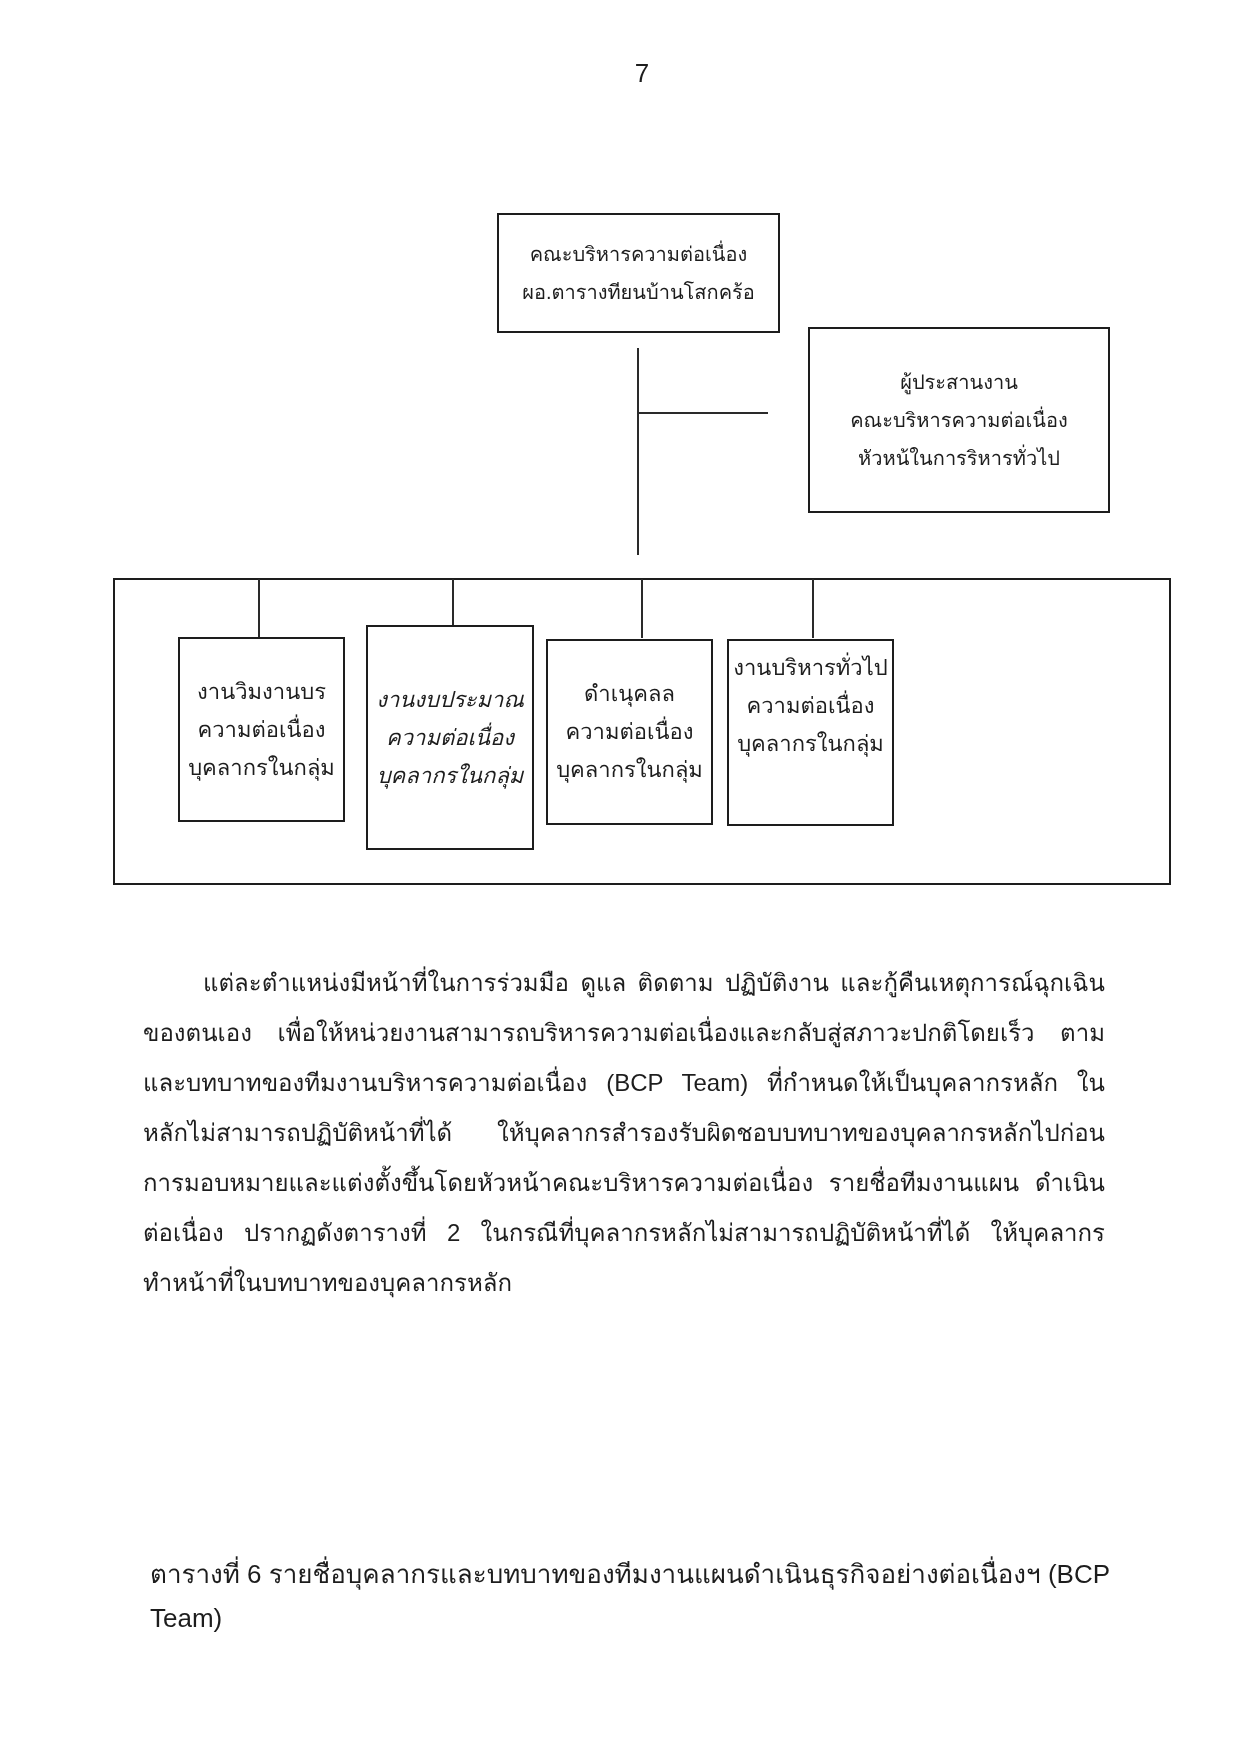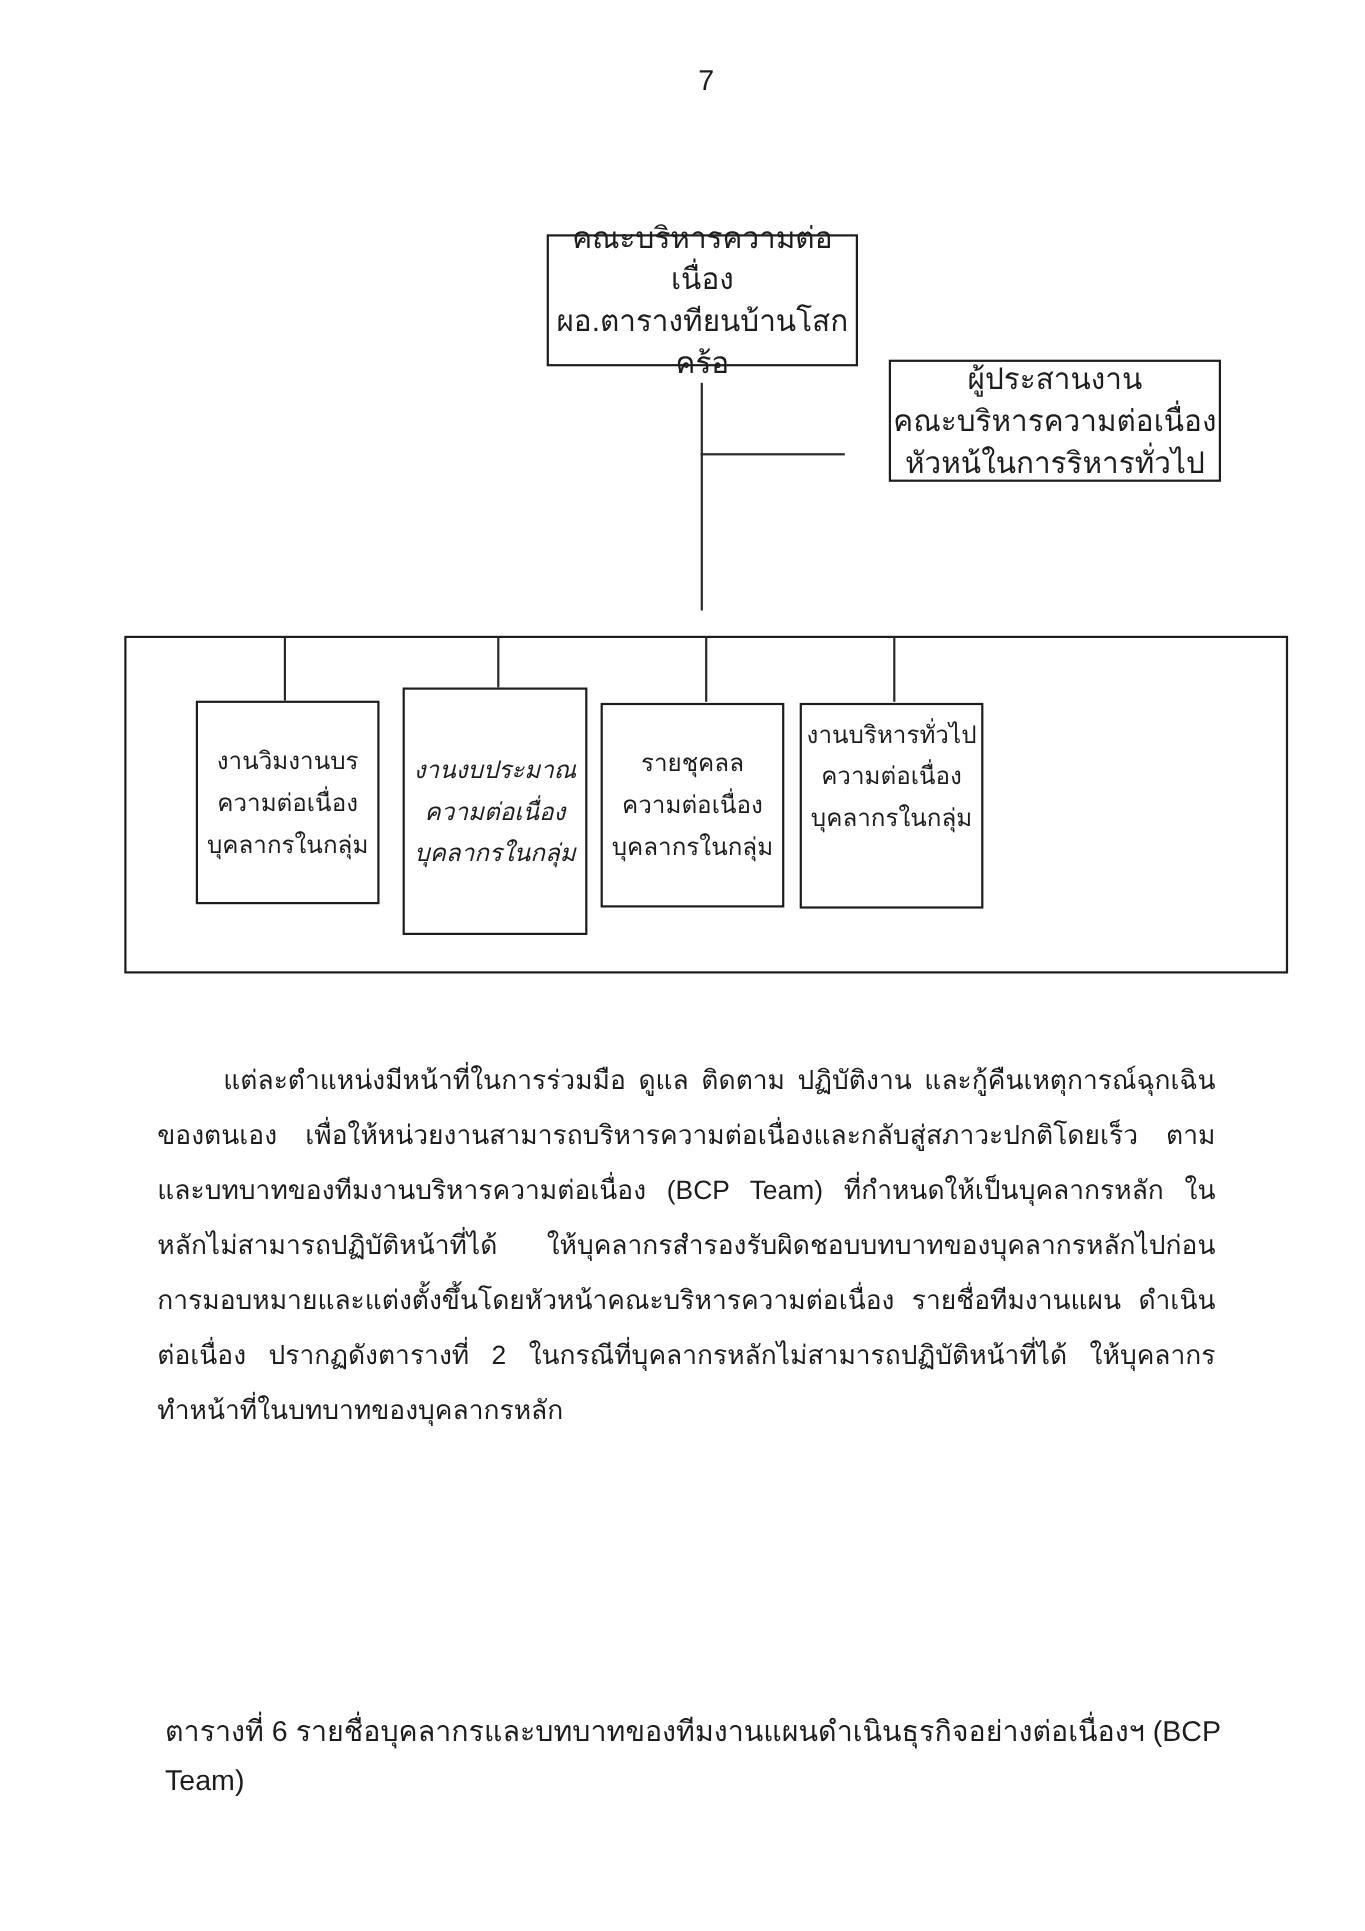--- a/index.html
+++ b/index.html
@@ -20,25 +20,25 @@
   
   .obox {
     position: absolute;
     box-sizing: border-box;
     border: 2px solid #1d1d1d;
     background: #ffffff;
     display: flex;
     flex-direction: column;
     justify-content: center;
     text-align: center;
-    font-size: 27px;
+    font-size: 20px;
     line-height: 38px;
   }
   .director-box   { left: 497px; top: 213px; width: 283px; height: 120px; }
-  .coordinator-box{ left: 808px; top: 327px; width: 302px; height: 111px; }
+  .coordinator-box{ left: 808px; top: 327px; width: 302px; height: 186px; }
   .container-box  { left: 113px; top: 578px; width: 1058px; height: 307px; border-width: 2px; }
   .dept {
     font-size: 22px;
     line-height: 38px;
   }
   .dept1 { left: 178px; top: 637px; width: 167px; height: 185px; }
   .dept2 { left: 366px; top: 625px; width: 168px; height: 225px; font-style: italic; }
   .dept3 { left: 546px; top: 639px; width: 167px; height: 186px; }
   .dept4 { left: 727px; top: 639px; width: 167px; height: 187px; justify-content: flex-start; padding-top: 8px; }
 
@@ -113,21 +113,21 @@
     <div>บุคลากรในกลุ่ม</div>
   </div>
 
   <div class="obox dept dept2">
     <div>งานงบประมาณ</div>
     <div>ความต่อเนื่อง</div>
     <div>บุคลากรในกลุ่ม</div>
   </div>
 
   <div class="obox dept dept3">
-    <div>รายชุคลล</div>
+    <div>ดำเนุคลล</div>
     <div>ความต่อเนื่อง</div>
     <div>บุคลากรในกลุ่ม</div>
   </div>
 
   <div class="obox dept dept4">
     <div>งานบริหารทั่วไป</div>
     <div>ความต่อเนื่อง</div>
     <div>บุคลากรในกลุ่ม</div>
   </div>
 

